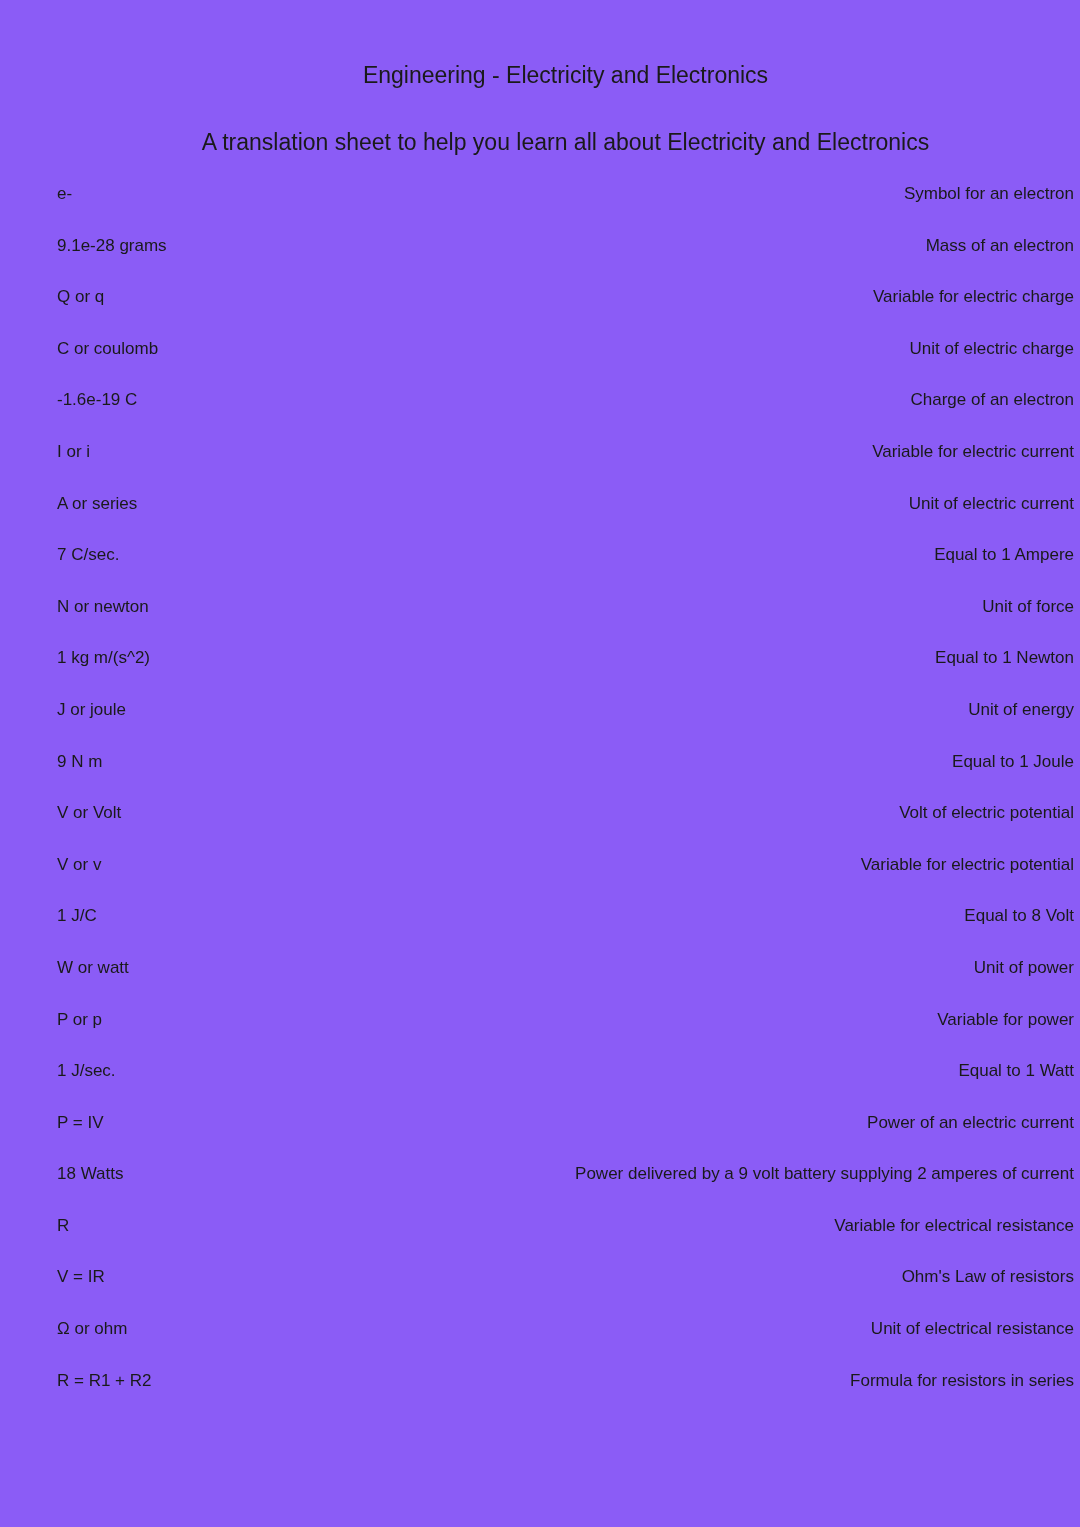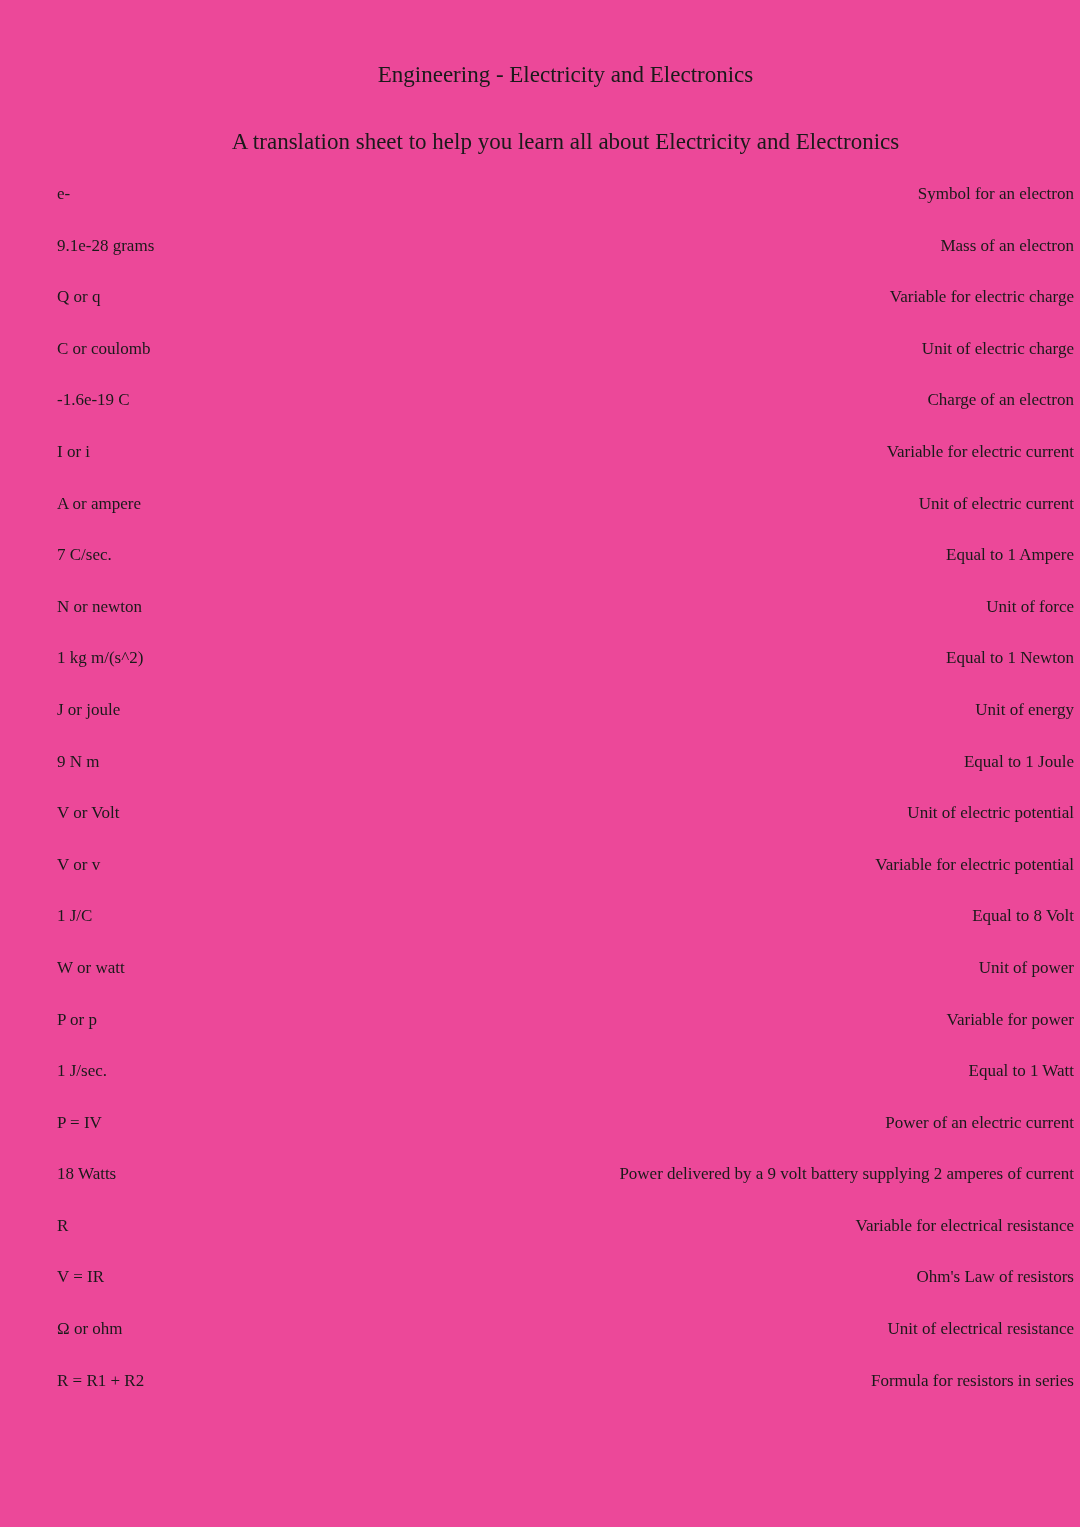--- a/index.html
+++ b/index.html
@@ -4,23 +4,23 @@
 <style>
   html, body {
     margin: 0;
     padding: 0;
     background: #ffffff;
   }
   .page {
     position: relative;
     width: 1080px;
     height: 1527px;
-    background: #ec4899;
+    background: #8b5cf6;
     color: #1a1a1a;
-    font-family: Liberation Serif, serif;
+    font-family: Liberation Sans, sans-serif;
     overflow: hidden;
   }
   .content {
     position: absolute;
     left: 57px;
     right: 6px;
     top: 0;
   }
   .title {
     margin: 59px 0 0 0;
@@ -90,21 +90,21 @@
     <span class="term">-1.6e-19 C</span>
     <span class="def">Charge of an electron</span>
   </div>
 
   <div class="row">
     <span class="term">I or i</span>
     <span class="def">Variable for electric current</span>
   </div>
 
   <div class="row">
-    <span class="term">A or ampere</span>
+    <span class="term">A or series</span>
     <span class="def">Unit of electric current</span>
   </div>
 
   <div class="row">
     <span class="term">7 C/sec.</span>
     <span class="def">Equal to 1 Ampere</span>
   </div>
 
   <div class="row">
     <span class="term">N or newton</span>
@@ -121,21 +121,21 @@
     <span class="def">Unit of energy</span>
   </div>
 
   <div class="row">
     <span class="term">9 N m</span>
     <span class="def">Equal to 1 Joule</span>
   </div>
 
   <div class="row">
     <span class="term">V or Volt</span>
-    <span class="def">Unit of electric potential</span>
+    <span class="def">Volt of electric potential</span>
   </div>
 
   <div class="row">
     <span class="term">V or v</span>
     <span class="def">Variable for electric potential</span>
   </div>
 
   <div class="row">
     <span class="term">1 J/C</span>
     <span class="def">Equal to 8 Volt</span>

